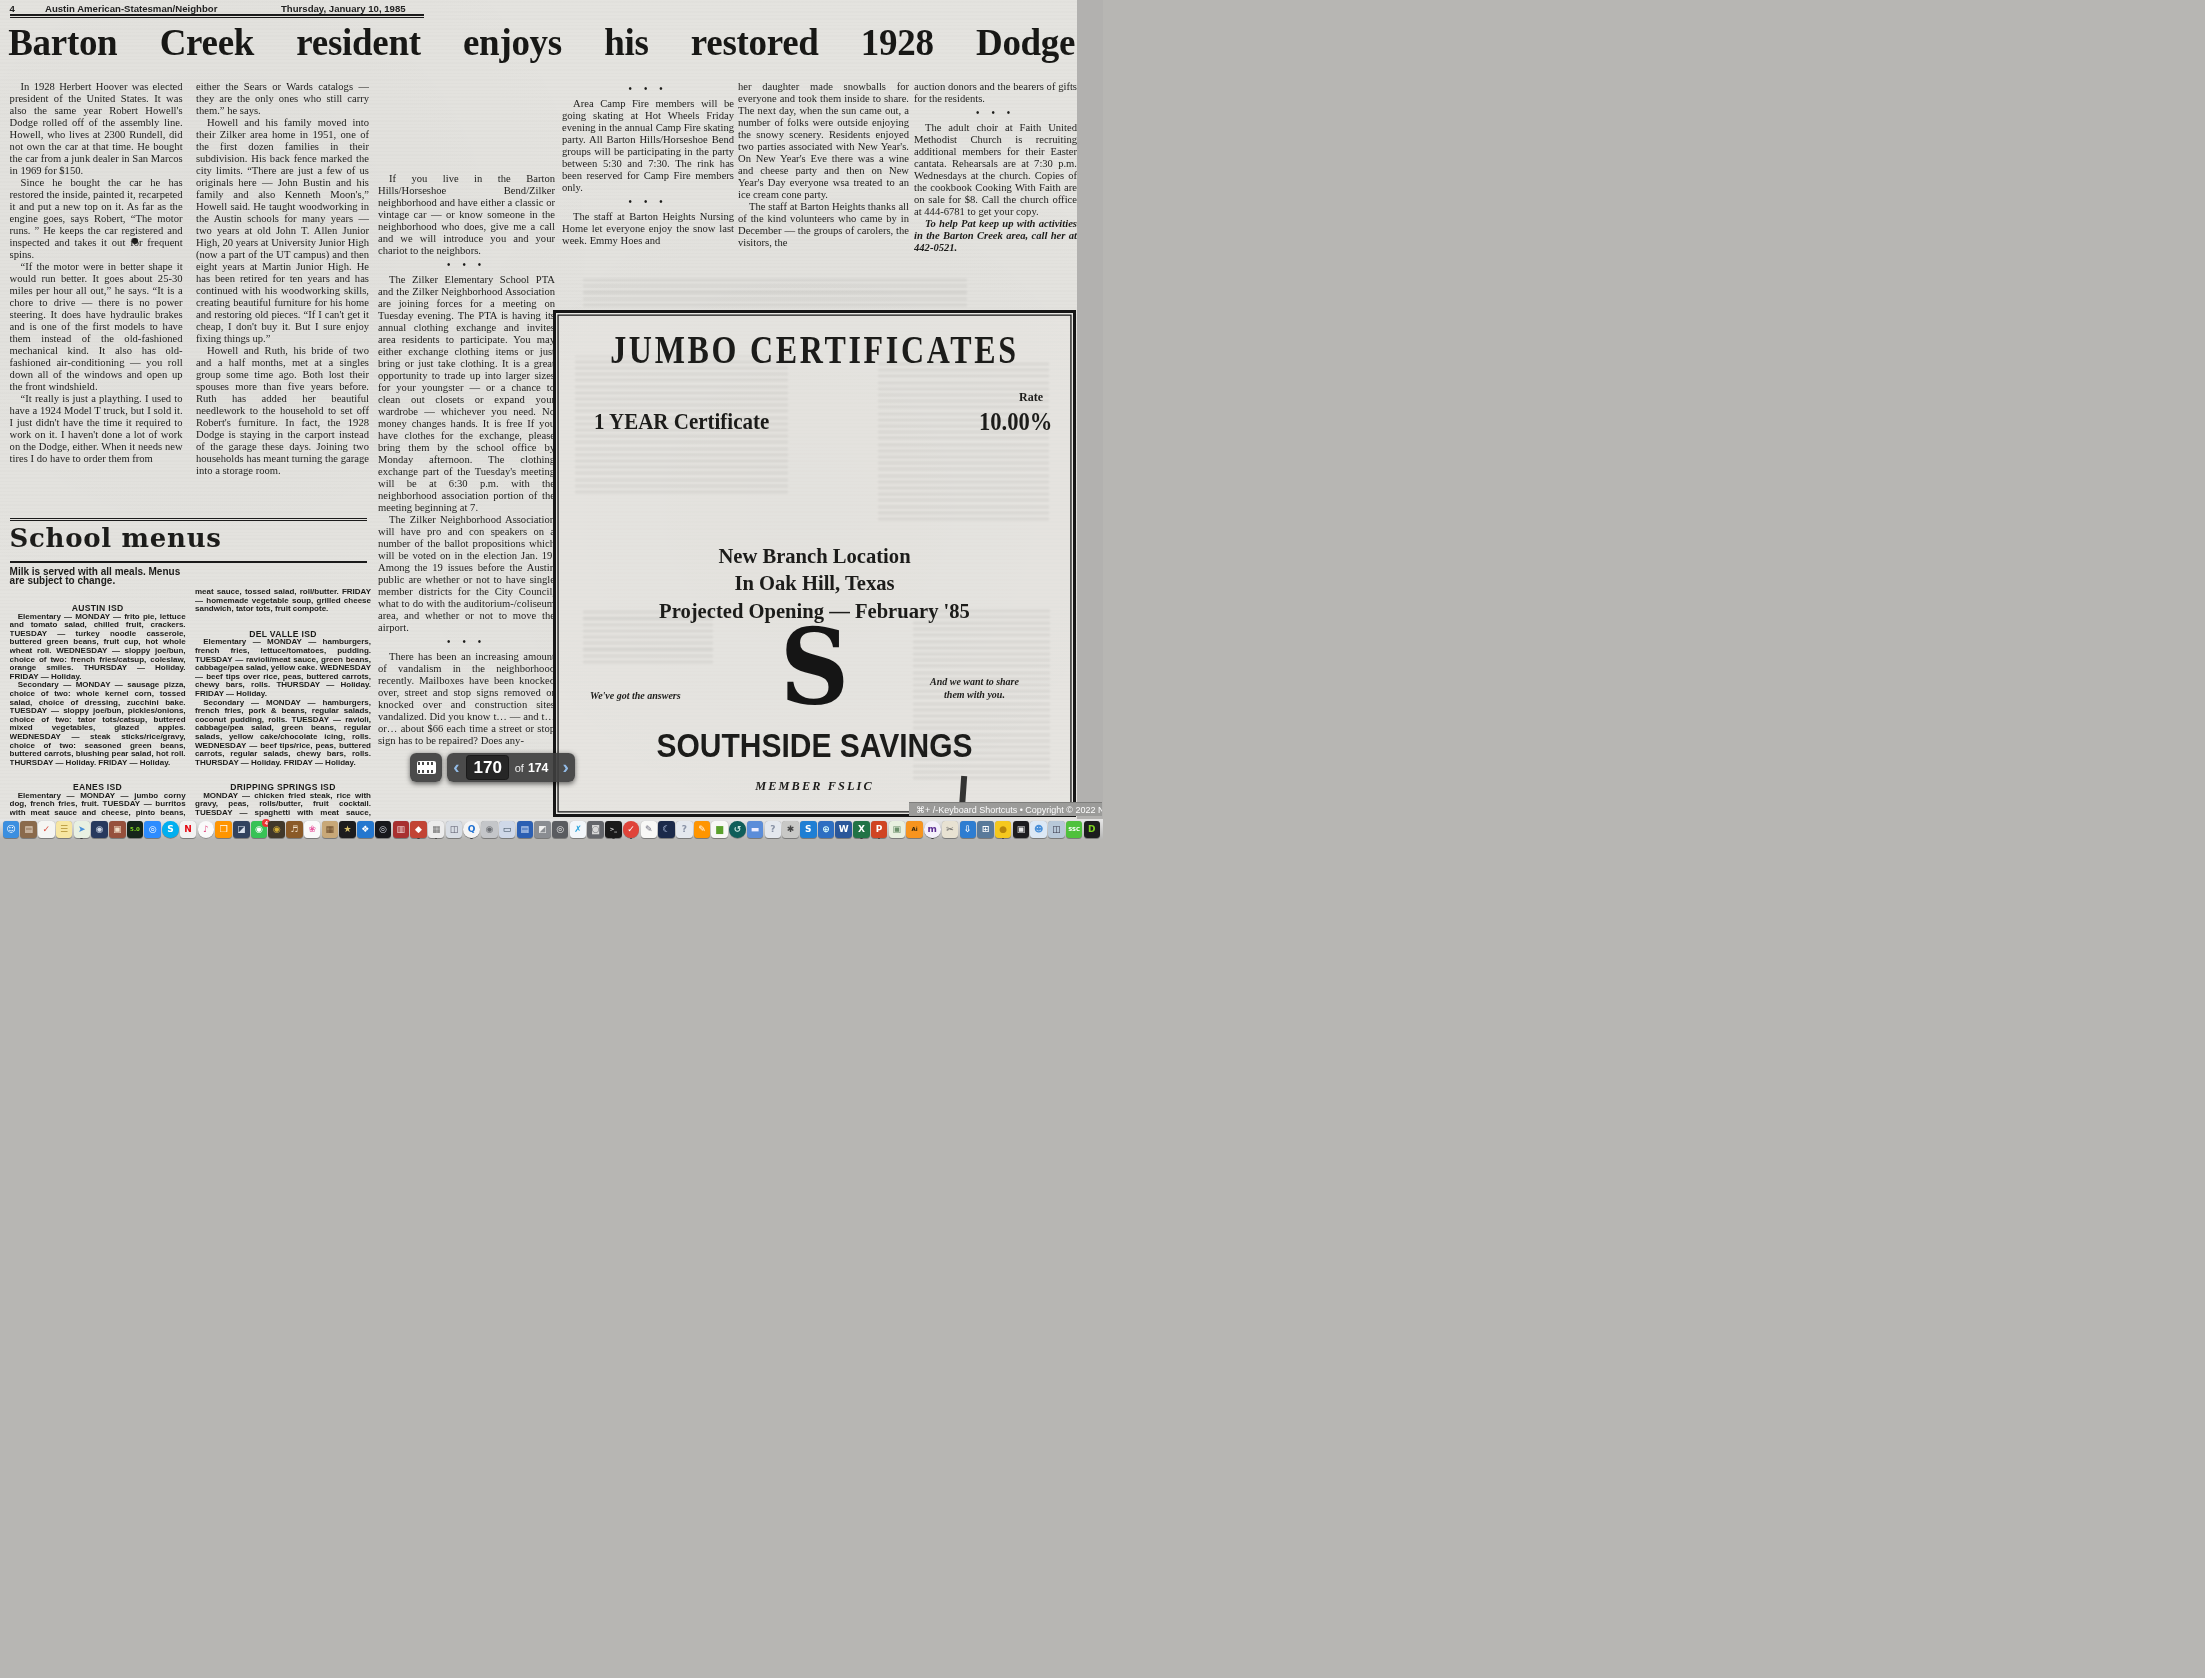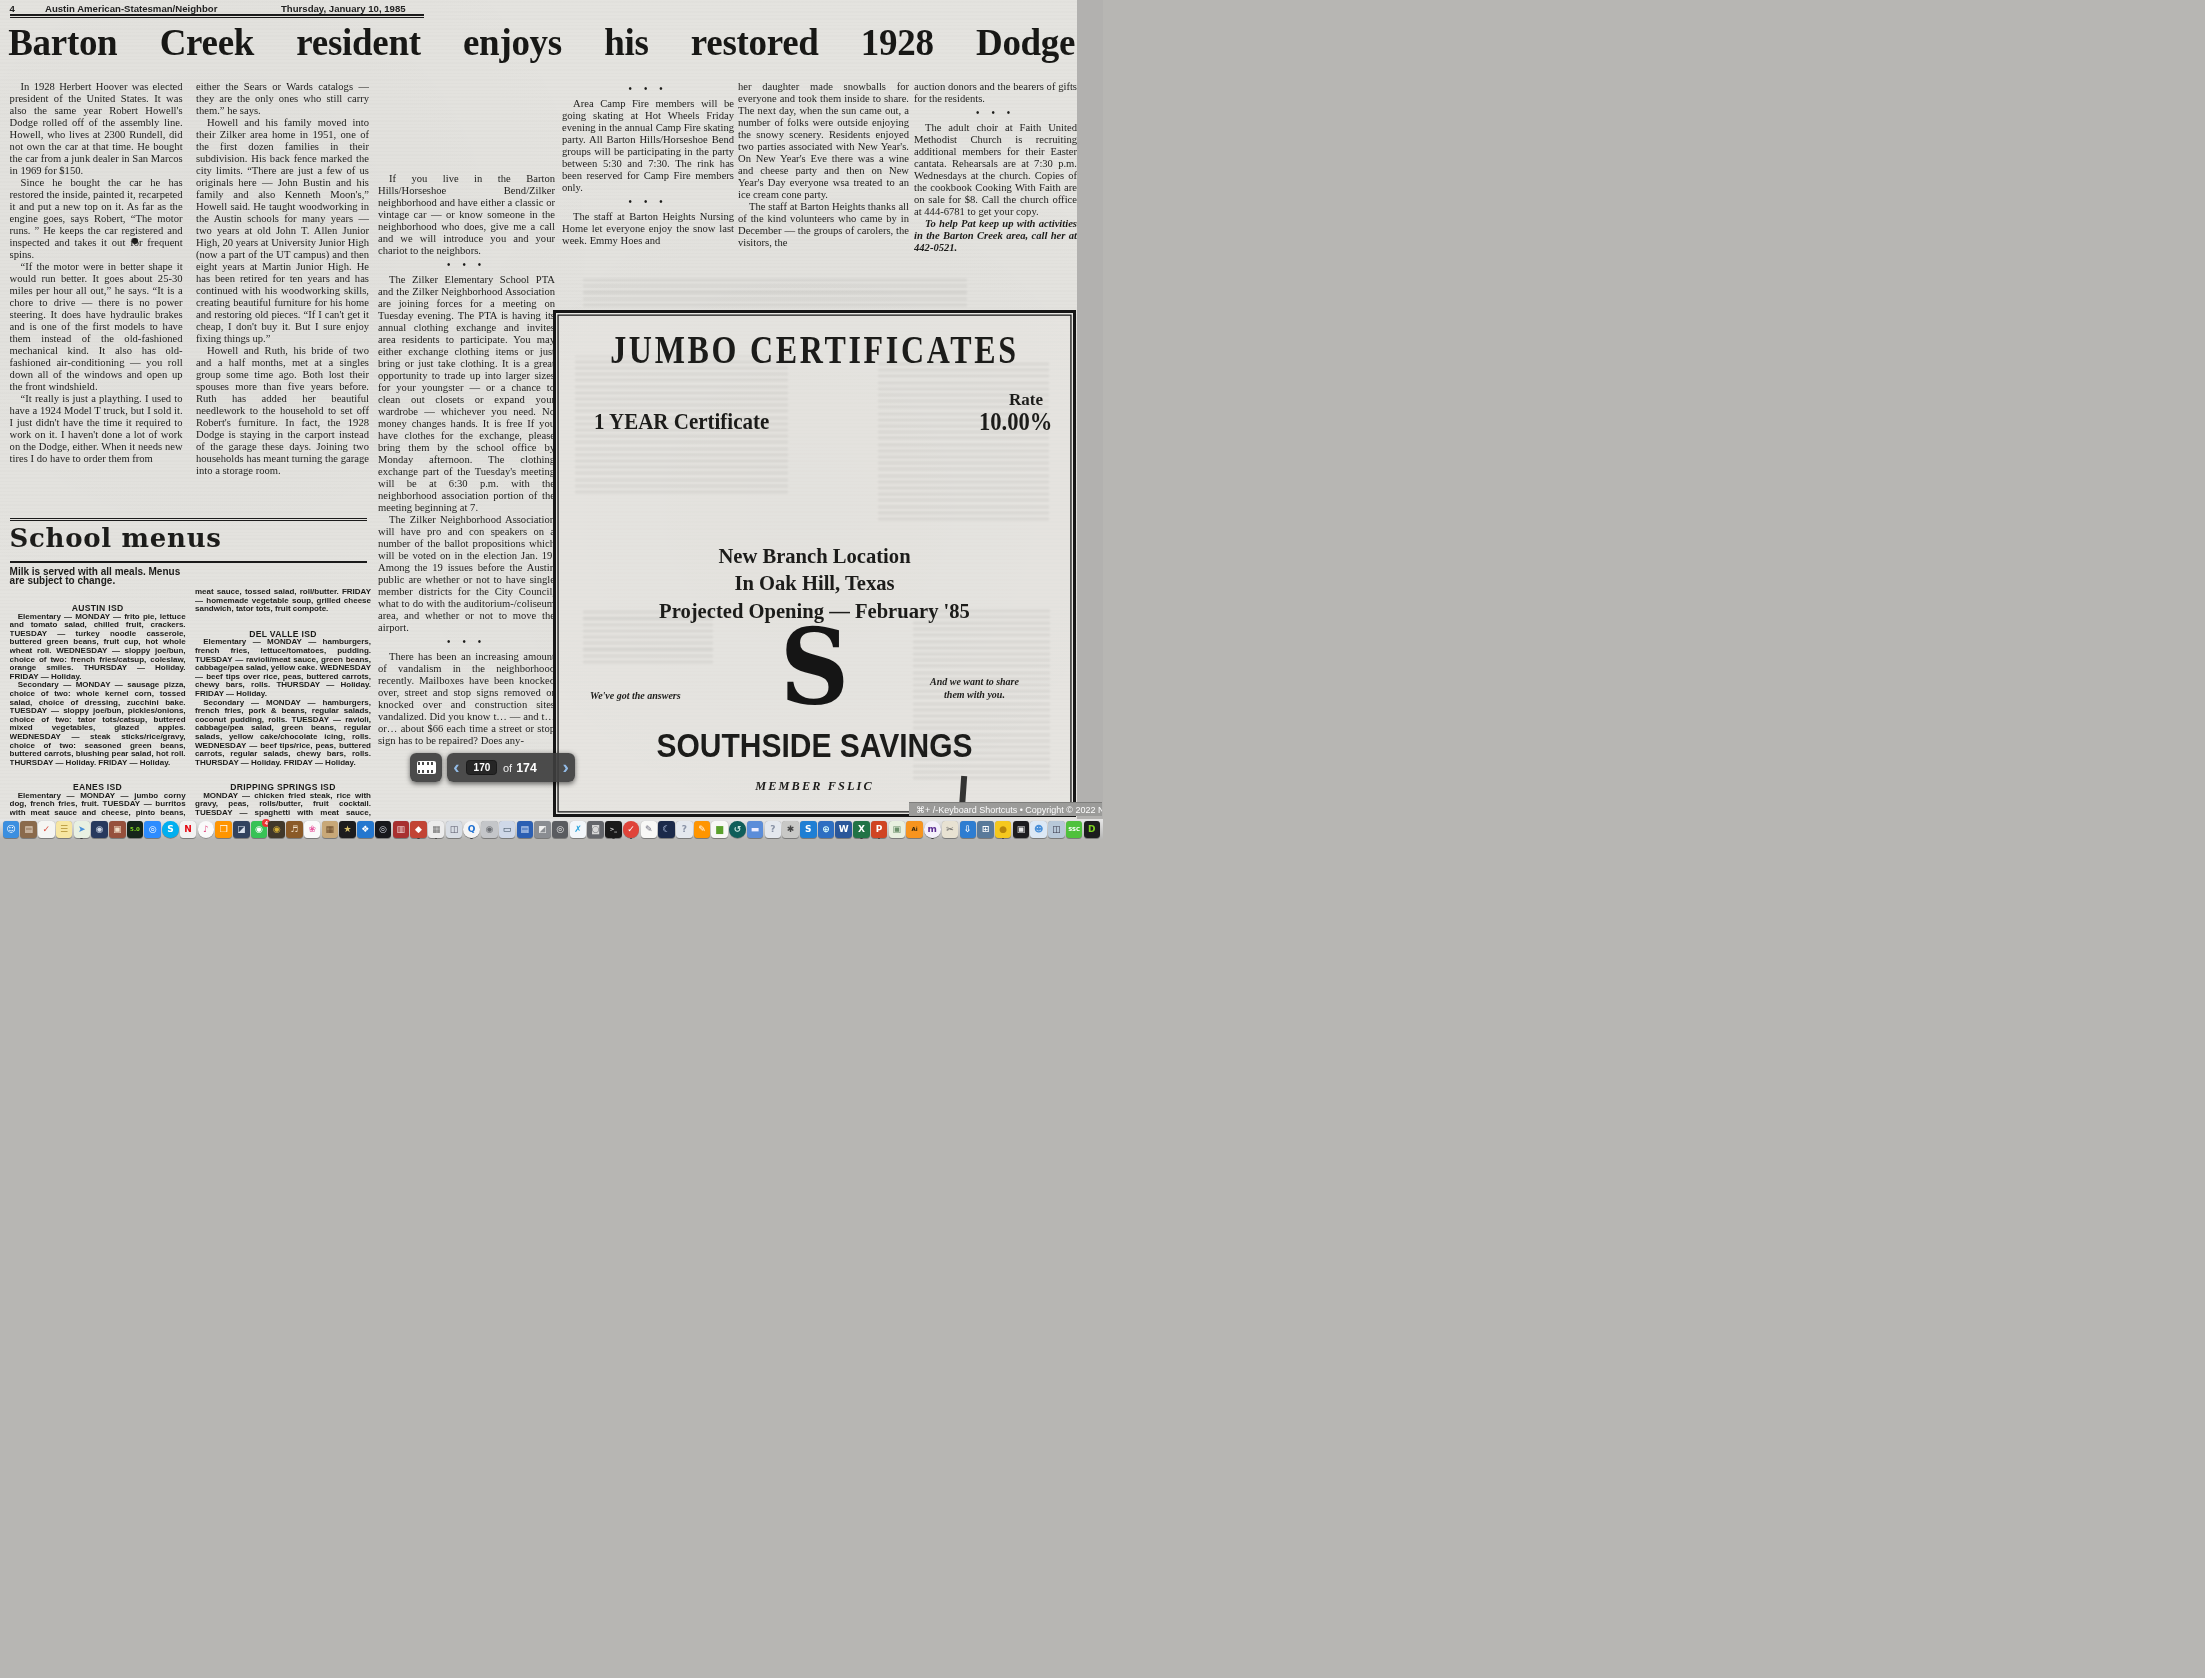--- a/index.html
+++ b/index.html
@@ -50,21 +50,21 @@
   .menucol { font-family:"Liberation Sans", sans-serif; font-weight:bold; font-size:8px; line-height:8.6px; text-align:justify; overflow:hidden; }
   .menu-heading { text-align:center; font-size:8.6px; letter-spacing:0.3px;margin-top:16px; }
   .menu-para { text-indent:8.2px; }
   .menu-para.noindent { text-indent:0; }
 
   
   #ad { left:553px; top:310px; width:523px; height:507px; border:3.4px solid #161616;
     box-shadow: inset 0 0 0 1.4px #e6e5e1, inset 0 0 0 2.7px #161616; background:rgba(232,231,227,0.45); }
   #ad-title { left:0; right:0; top:18px; text-align:center; font-size:32px; font-weight:bold; letter-spacing:2.7px;
     transform:scaleY(1.25); font-family:"Liberation Serif", serif; }
-  #ad-rate-h { right:30px; top:77px; font-size:17px; font-weight:bold; }
+  #ad-rate-h { right:30px; top:77px; font-size:12px; font-weight:bold; }
   #ad-rows { left:0; right:0; top:96px; }
   .rate-row { position:relative; height:32px; }
   .rate-term { position:absolute; left:38px; font-size:21px; font-weight:bold; white-space:nowrap; transform:scaleY(1.1); }
   .rate-val { position:absolute; right:20.6px; font-size:22.6px; font-weight:bold; transform:scaleY(1.1); }
   #ad-branch { left:0; right:0; top:230px; text-align:center; font-size:20.6px; font-weight:600; line-height:27.4px; }
   #ad-tag-left { left:34px; top:377px; font-size:10px; font-style:italic; font-weight:bold; white-space:nowrap; }
   #ad-tag-right { left:357px; top:362px; width:123px; text-align:center; font-size:10px; font-style:italic; font-weight:bold; line-height:13px; }
   #ad-logo { left:0; right:0; top:300px; text-align:center; font-size:104px; font-weight:900; line-height:110px;
     font-family:"DejaVu Serif", serif; color:#151515; transform:scaleX(0.92); }
   #ad-bank { left:0; right:0; top:416px; text-align:center; font-size:30px; font-weight:800; letter-spacing:0px;
@@ -87,21 +87,21 @@
     box-shadow:0 1.4px 4.8px rgba(0,0,0,0.55); display:flex; align-items:center; justify-content:center; cursor:pointer; }
   .film { width:19px; height:13.7px; background:#fff; border-radius:2.1px; position:relative; }
   .film::before,.film::after { content:""; position:absolute; left:1.4px; right:1.4px; height:2.7px;
     background:repeating-linear-gradient(90deg,#4a4a4a 0 2.1px,transparent 2.1px 4.4px); }
   .film::before { top:1.4px; } .film::after { bottom:1.4px; }
   #pager { left:447px; top:753px; width:128px; height:29px; background:rgba(62,62,62,0.92); border-radius:6.2px;
     box-shadow:0 1.4px 4.8px rgba(0,0,0,0.55); display:flex; align-items:center; font-family:"Liberation Sans", sans-serif; }
   .chev { color:#93bce8; font-size:19px; font-weight:bold; line-height:1; padding:0 1.4px 2.7px 1.4px; cursor:pointer; }
   #pg-prev { margin-left:4.8px; }
   #pg-next { margin-left:auto; margin-right:4.8px; }
-  #pg-cur { background:#262626; border:0.7px solid #1a1a1a; border-radius:3.4px; color:#fff; font-weight:bold; font-size:10px;
+  #pg-cur { background:#262626; border:0.7px solid #1a1a1a; border-radius:3.4px; color:#fff; font-weight:bold; font-size:17px;
     padding:1.4px 6.2px; margin-left:5.5px; }
   #pg-of { color:#f0f0f0; font-size:11px; margin-left:5.5px; }
   #pg-total { color:#fff; font-weight:bold; font-size:12.3px; margin-left:4.1px; }
 
   
   #status { left:909px; top:802px; width:193px; height:14.4px; background:#9b9b99; border-top:0.7px solid #7e7e7c;
     color:#fcfcfc; font-family:"Liberation Sans", sans-serif; font-size:9px; display:flex; align-items:center;
     white-space:nowrap; overflow:hidden; padding-left:6.9px; }
   #status .gap { width:9.6px; display:inline-block; }
 

